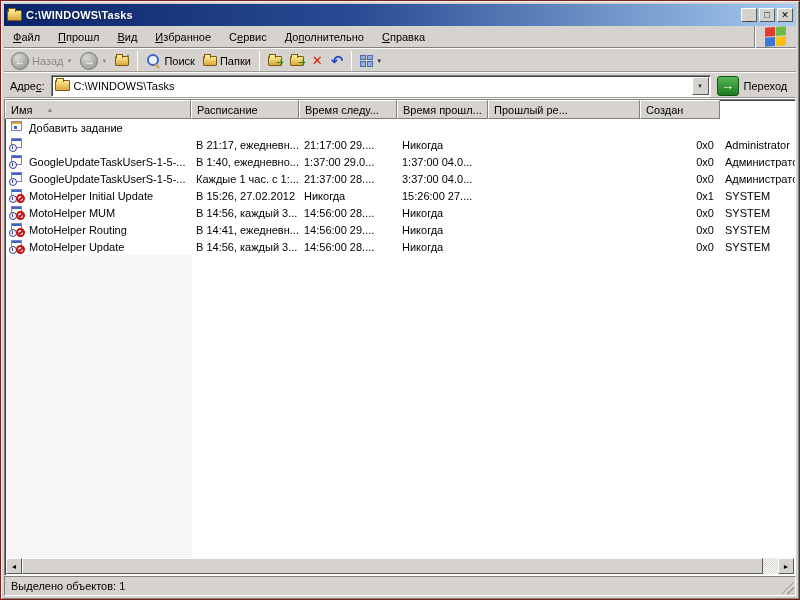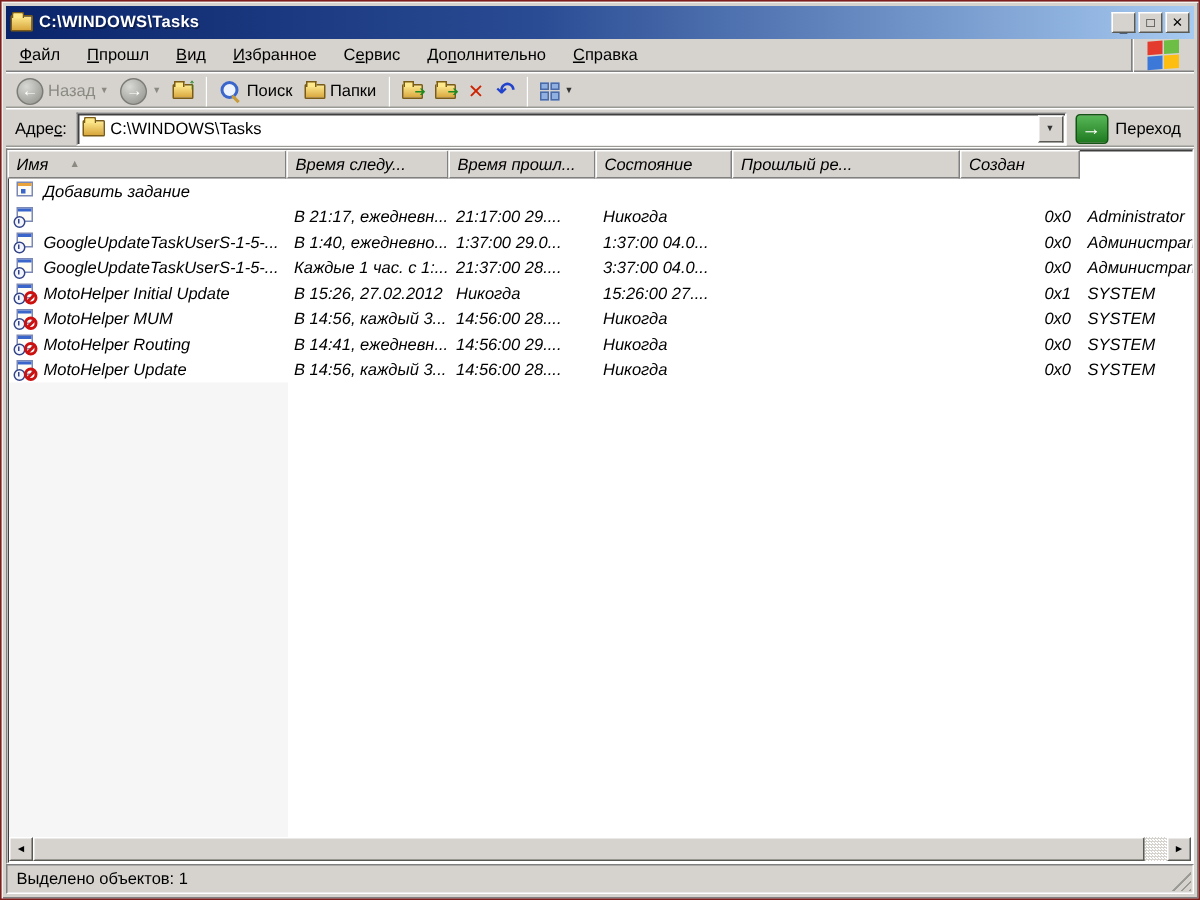--- a/index.html
+++ b/index.html
@@ -83,21 +83,21 @@
                 display:flex; align-items:center; justify-content:center; }
   .gobtn { margin-left:6px; width:22px; height:20px; border-radius:3px;
            background:linear-gradient(#57b757,#1f7a1f); border:1px solid #145414;
            color:#fff; font-weight:bold; display:flex; align-items:center; justify-content:center; font-size:13px; }
   .golabel { margin-left:5px; }
 
   
   .listview { position:absolute; left:3px; right:3px; top:98px; height:477px; background:#fff;
               border:1px solid; border-color:#808080 #fff #fff #808080; box-shadow:inset 1px 1px 0 #404040;
               overflow:hidden; }
-  .grid-cols { display:grid; grid-template-columns:186px 108px 98px 91px 152px 80px 1fr;font-style:italic; }
+  .grid-cols { display:grid; grid-template-columns:186px 108px 98px 91px 152px 80px 1fr; }
   .lheader { height:19px; }
   .hcell { background:#d6d3ce; border:1px solid; border-color:#fff #808080 #808080 #fff;
            display:flex; align-items:center; padding:0 5px; white-space:nowrap; overflow:hidden; }
   .sortarrow { font-size:7px; color:#8a8a82; margin-left:14px; }
   .lrow { height:17px; align-items:center; }
   .cell { display:flex; align-items:center; height:17px; padding-left:5px;
           white-space:nowrap; overflow:hidden; }
   .cell.num { justify-content:flex-end; padding-right:6px; }
   .name-cell { padding-left:4px; }
   .rowlabel { padding:1px 2px; }
@@ -277,27 +277,27 @@
     <span class="golabel">Переход</span>
   </div>
 
   <div class="listview">
     <div class="lheader grid-cols">
       <div class="hcell">
           <span>Имя</span>
           <span class="sortarrow">▲</span>
         </div>
       <div class="hcell">
+          <span>Расписание</span>
+        </div>
+      <div class="hcell">
           <span>Время следу...</span>
         </div>
       <div class="hcell">
           <span>Время прошл...</span>
-        </div>
-      <div class="hcell">
-          <span>Состояние</span>
         </div>
       <div class="hcell">
           <span>Прошлый ре...</span>
         </div>
       <div class="hcell">
           <span>Создан</span>
         </div>
     </div>
 
     <div class="lrow grid-cols">

